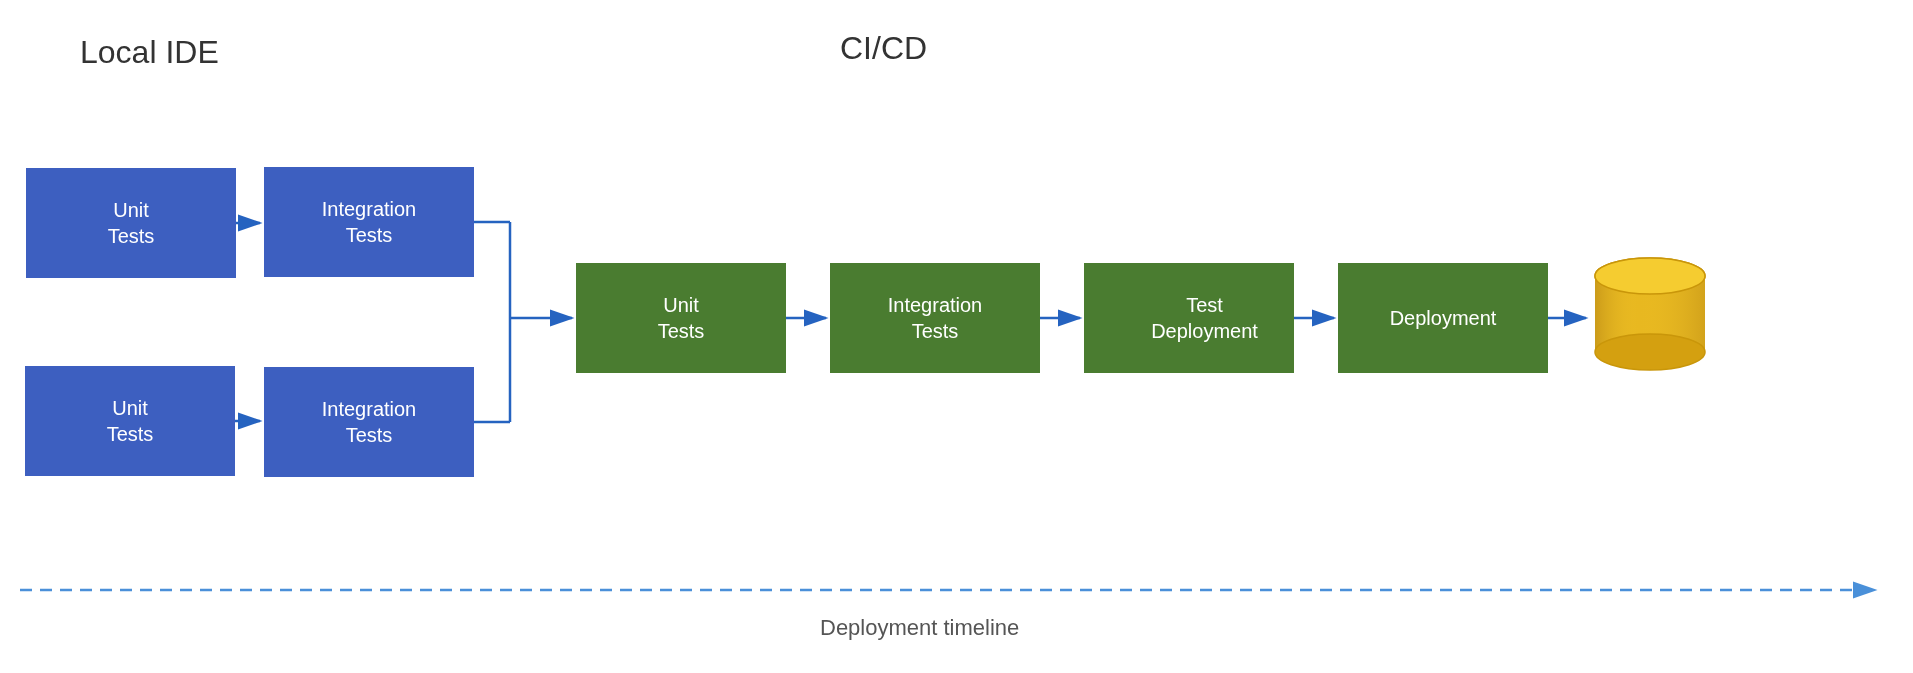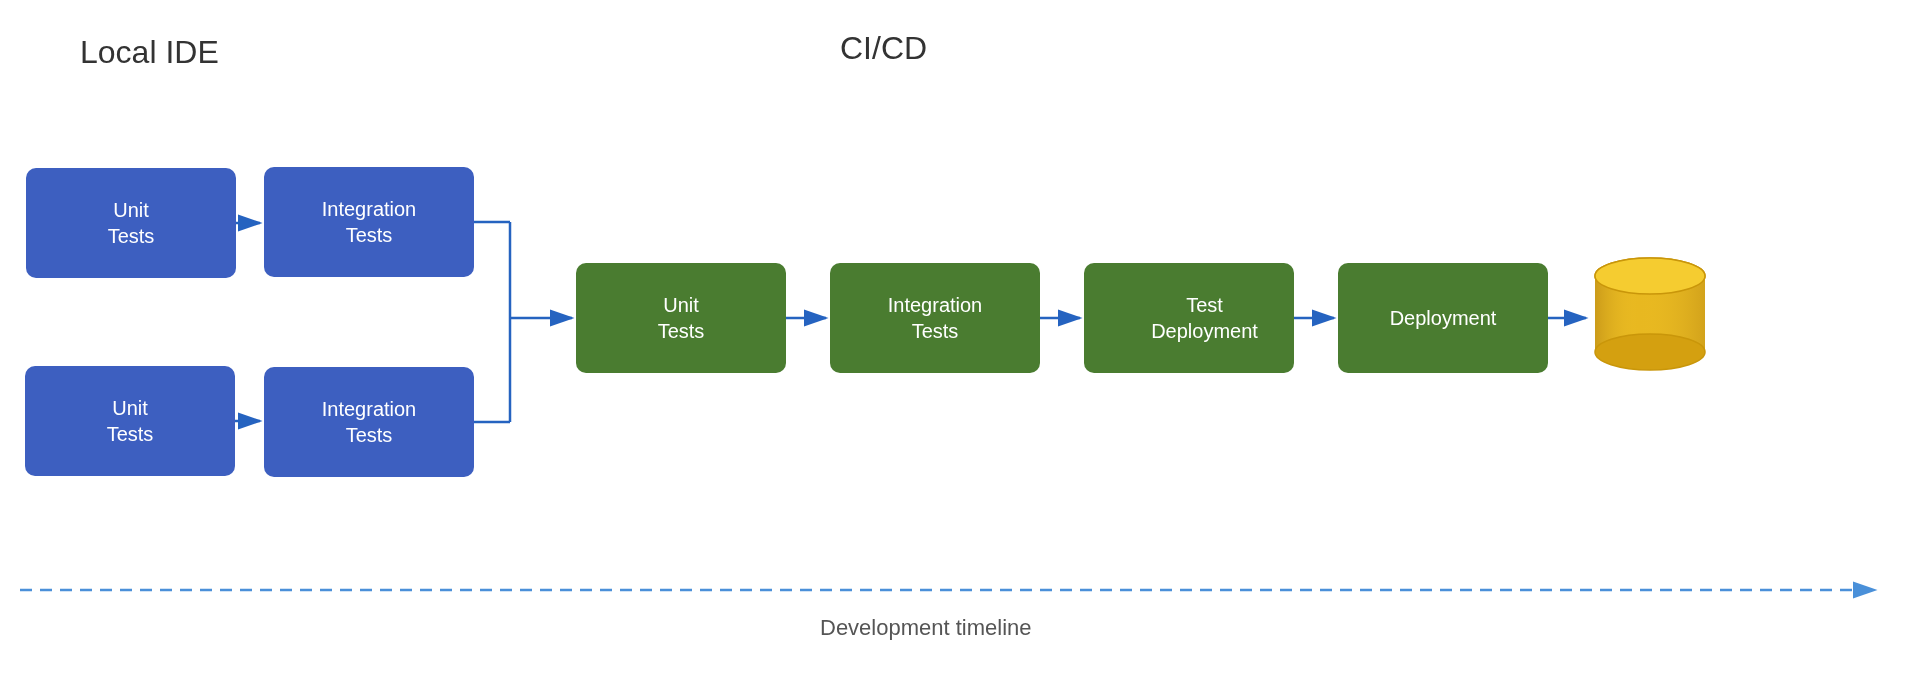--- a/index.html
+++ b/index.html
@@ -30,21 +30,21 @@
     .box {
       position: absolute;
       display: flex;
       align-items: center;
       justify-content: center;
       text-align: center;
       color: white;
       font-size: 20px;
       font-weight: 500;
       line-height: 1.3;
-      border-radius: 10px;
+      border-radius: 0;
     }
 
     .box-blue {
       background-color: #3D5FC0;
     }
 
     .box-green {
       background-color: #4A7C30;
     }
 
@@ -134,15 +134,15 @@
 
     <line x1="1040" y1="318" x2="1080" y2="318" stroke="#2563C0" stroke-width="2.5" marker-end="url(#arrowhead)"></line>
 
     <line x1="1294" y1="318" x2="1334" y2="318" stroke="#2563C0" stroke-width="2.5" marker-end="url(#arrowhead)"></line>
 
     <line x1="1548" y1="318" x2="1586" y2="318" stroke="#2563C0" stroke-width="2.5" marker-end="url(#arrowhead)"></line>
 
     <line x1="20" y1="590" x2="1875" y2="590" stroke="#4A90D9" stroke-width="2.5" stroke-dasharray="12,8" marker-end="url(#arrowhead-dashed)"></line>
   </svg>
 
-  <div class="timeline-label" style="left: 820px; top: 615px;">Development timeline</div>
+  <div class="timeline-label" style="left: 820px; top: 615px;">Deployment timeline</div>
 
 </div>
 
 </body></html>

